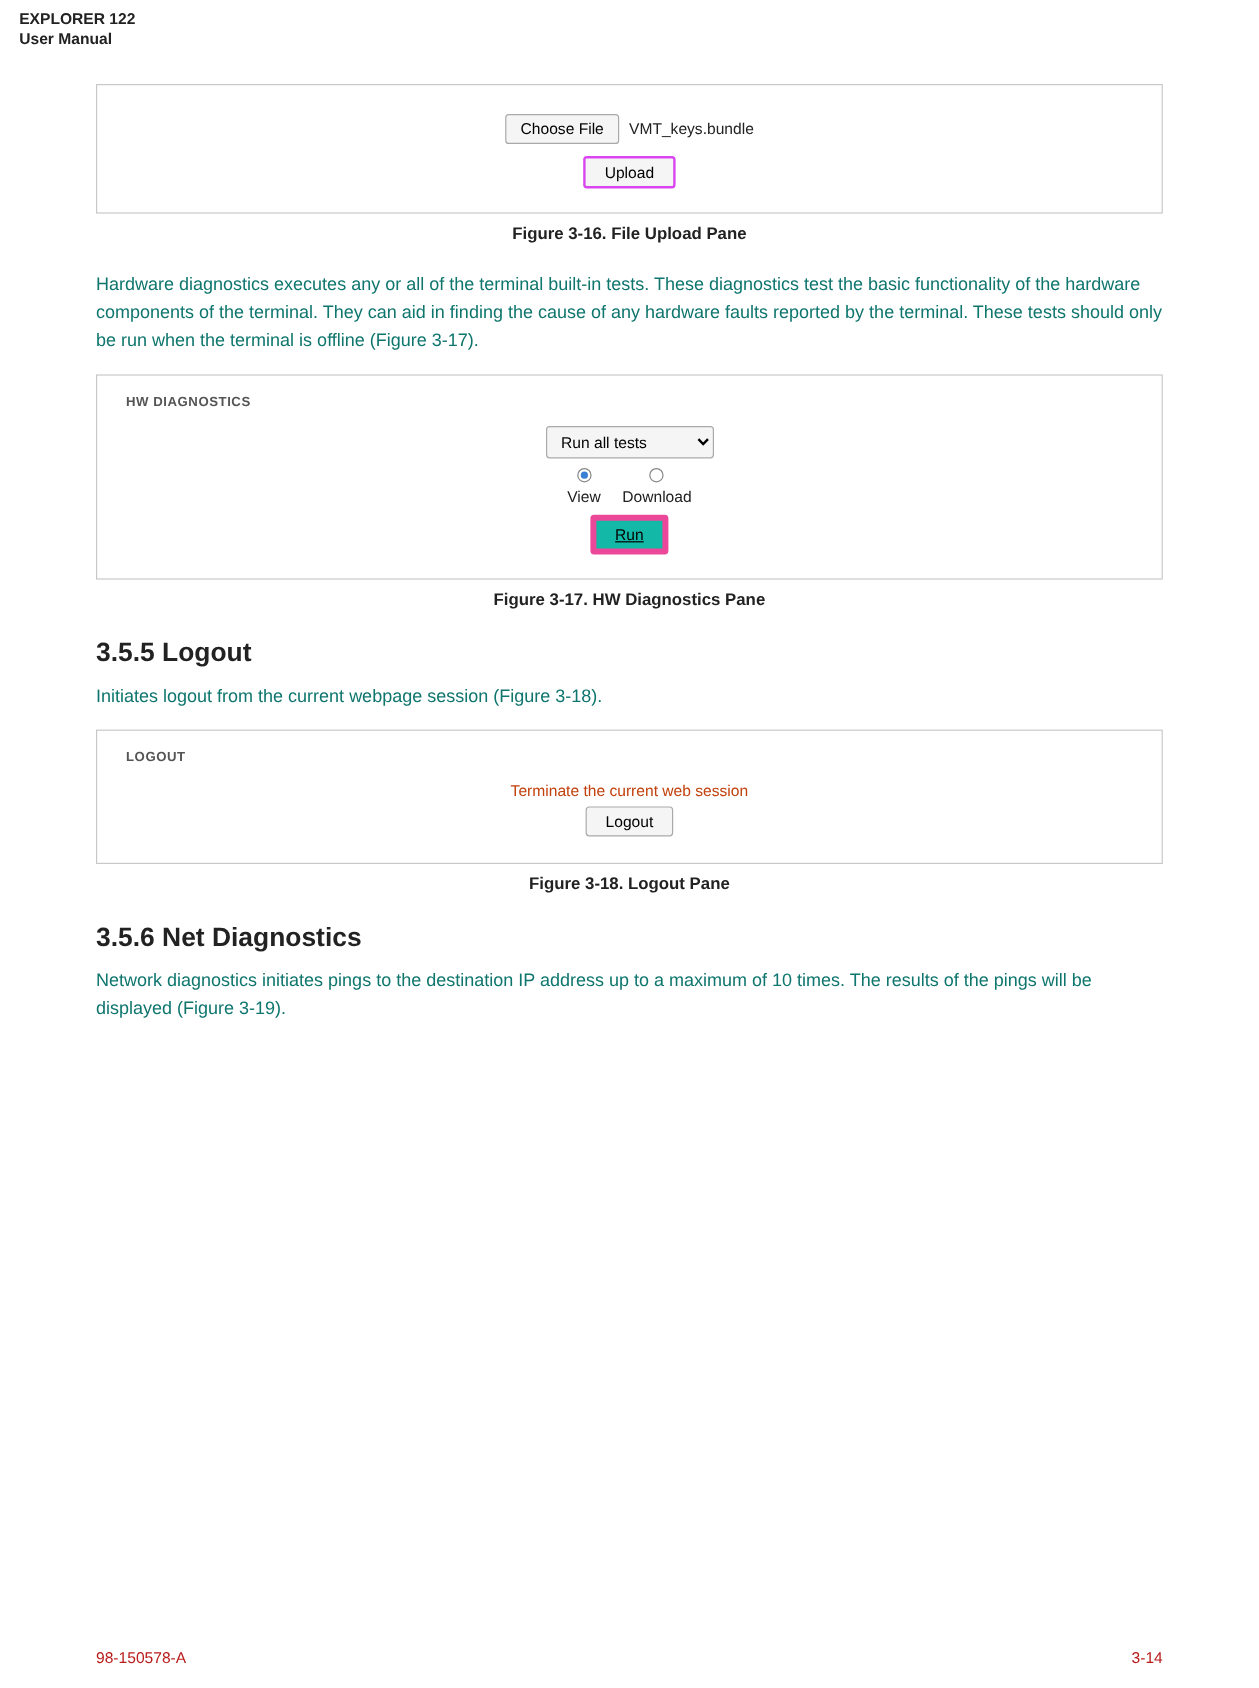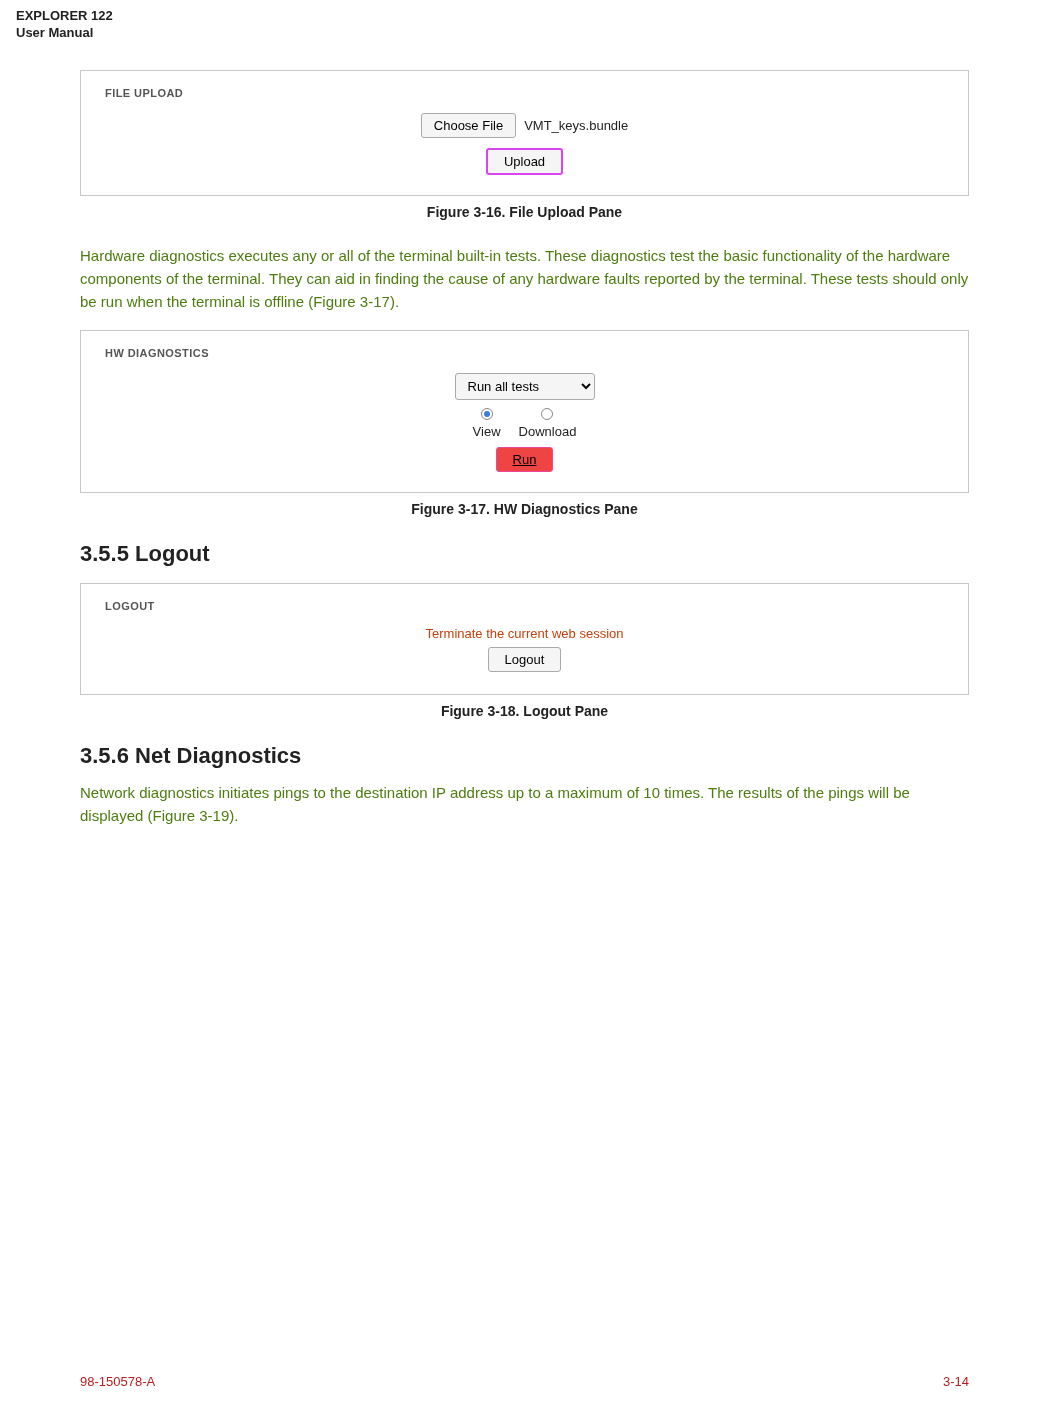--- a/index.html
+++ b/index.html
@@ -57,21 +57,21 @@
       font-weight: bold;
       margin: 24px 0 12px 0;
     }
     .section-heading .section-num {
       font-weight: bold;
     }
 
     .section-body {
       font-size: 15px;
       line-height: 1.55;
-      color: #4d7c0f;
+      color: #0f766e;
       margin-bottom: 10px;
     }
 
     
     .file-upload-row {
       display: flex;
       align-items: center;
       justify-content: center;
       gap: 8px;
       margin: 8px 0 10px 0;
@@ -147,22 +147,22 @@
     .radio-dot-empty {
       width: 12px; height: 12px;
       border-radius: 50%;
       border: 1px solid #888;
       background: #fff;
       display: inline-block;
     }
     .btn-run {
       display: block;
       margin: 6px auto 4px auto;
-      background: #ef4444;
-      border: 1px solid #ec4899;
+      background: #14b8a6;
+      border: 5px solid #ec4899;
       border-radius: 3px;
       padding: 4px 16px;
       font-size: 13px;
       cursor: pointer;
       text-decoration: underline;
     }
 
     
     .logout-msg {
       text-align: center;
@@ -199,21 +199,20 @@
 <div class="header">
   <div class="header-title">
     <span>EXPLORER 122</span><br>
     <span>User Manual</span>
   </div>
 </div>
 
 <div class="main-content">
 
   <div class="figure-box">
-    <div class="figure-box-title">FILE UPLOAD</div>
     <div class="file-upload-row">
       <button class="btn-choose">Choose File</button>
       <span class="file-name-text">VMT_keys.bundle</span>
     </div>
     <button class="btn-upload">Upload</button>
   </div>
   <div class="figure-caption">Figure 3-16. File Upload Pane</div>
 
   <div class="section-body">Hardware diagnostics executes any or all of the terminal built-in tests. These diagnostics test the basic functionality of the hardware components of the terminal. They can aid in finding the cause of any hardware faults reported by the terminal. These tests should only be run when the terminal is offline (Figure 3-17).</div>
 
@@ -235,20 +234,21 @@
       </div>
     </div>
     <button class="btn-run">Run</button>
   </div>
   <div class="figure-caption">Figure 3-17. HW Diagnostics Pane</div>
 
   <div class="section-heading">
     <span class="section-num">3.5.5</span>
     <span>Logout</span>
   </div>
+  <div class="section-body">Initiates logout from the current webpage session (Figure 3-18).</div>
 
   <div class="figure-box">
     <div class="figure-box-title">LOGOUT</div>
     <div class="logout-msg">Terminate the current web session</div>
     <button class="btn-logout">Logout</button>
   </div>
   <div class="figure-caption">Figure 3-18. Logout Pane</div>
 
   <div class="section-heading">
     <span class="section-num">3.5.6</span>

